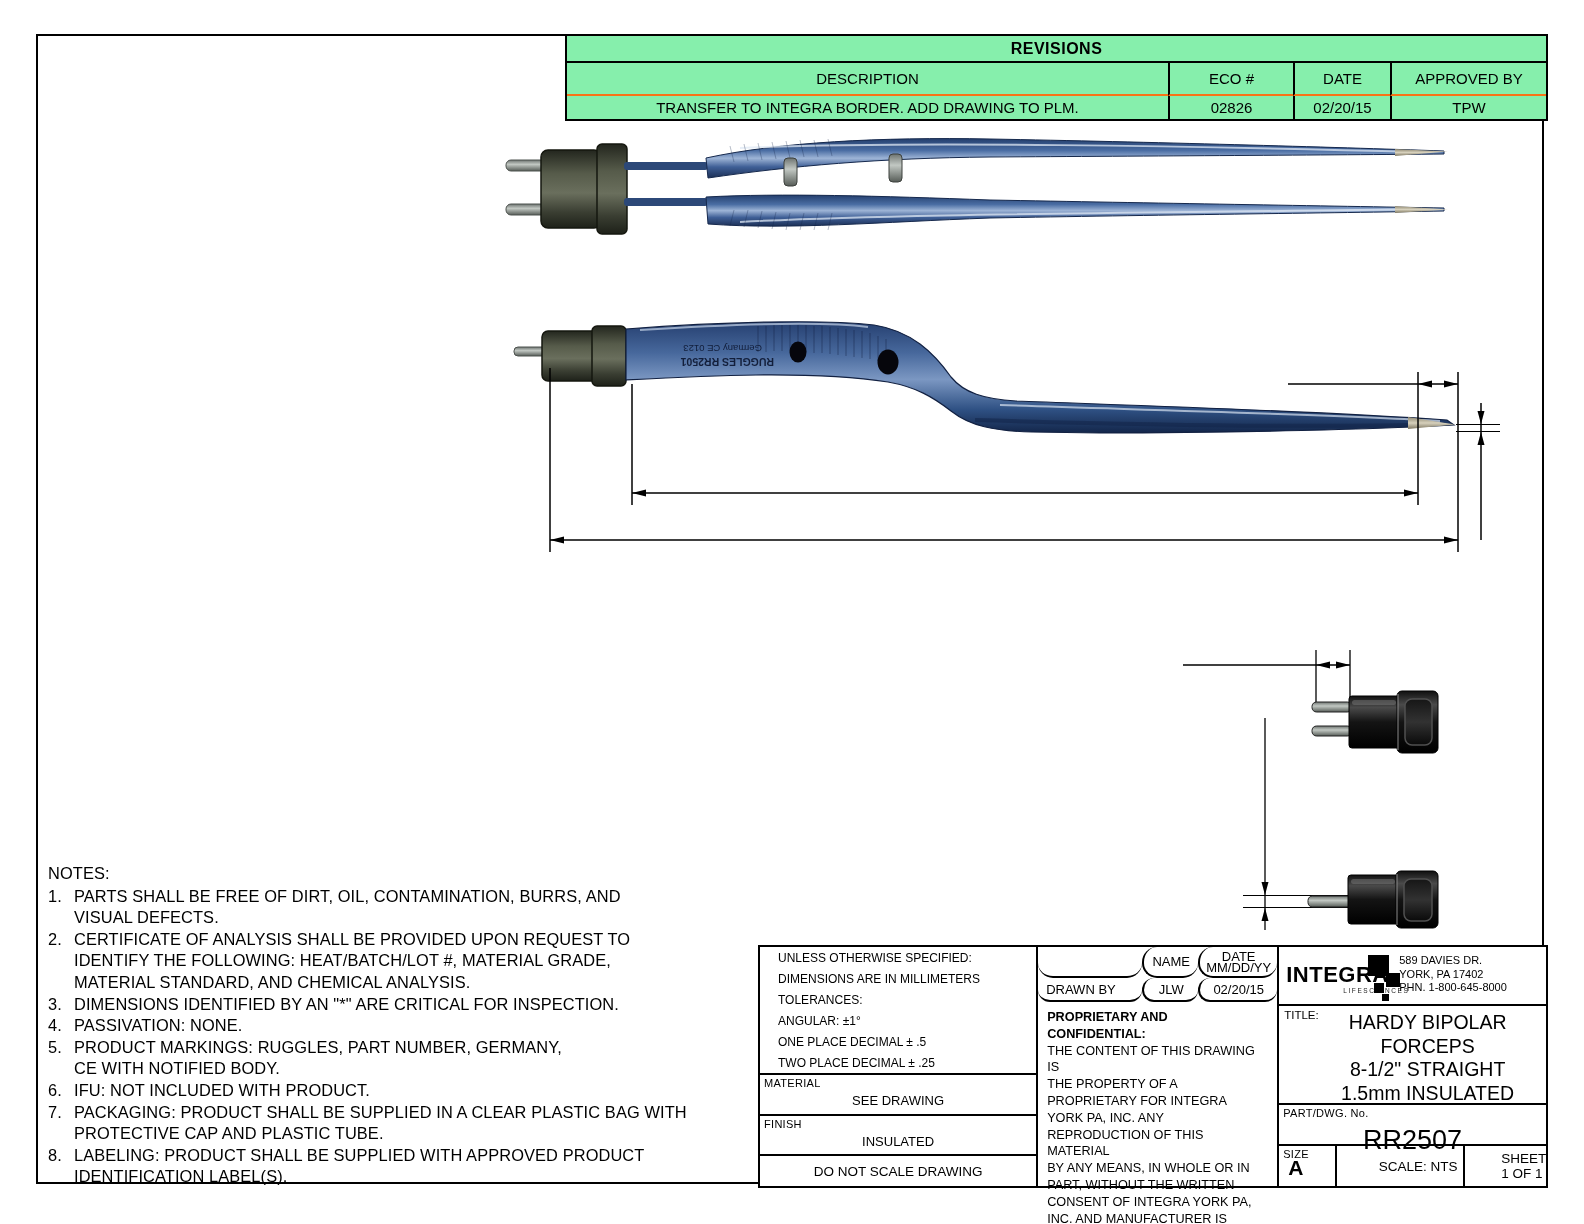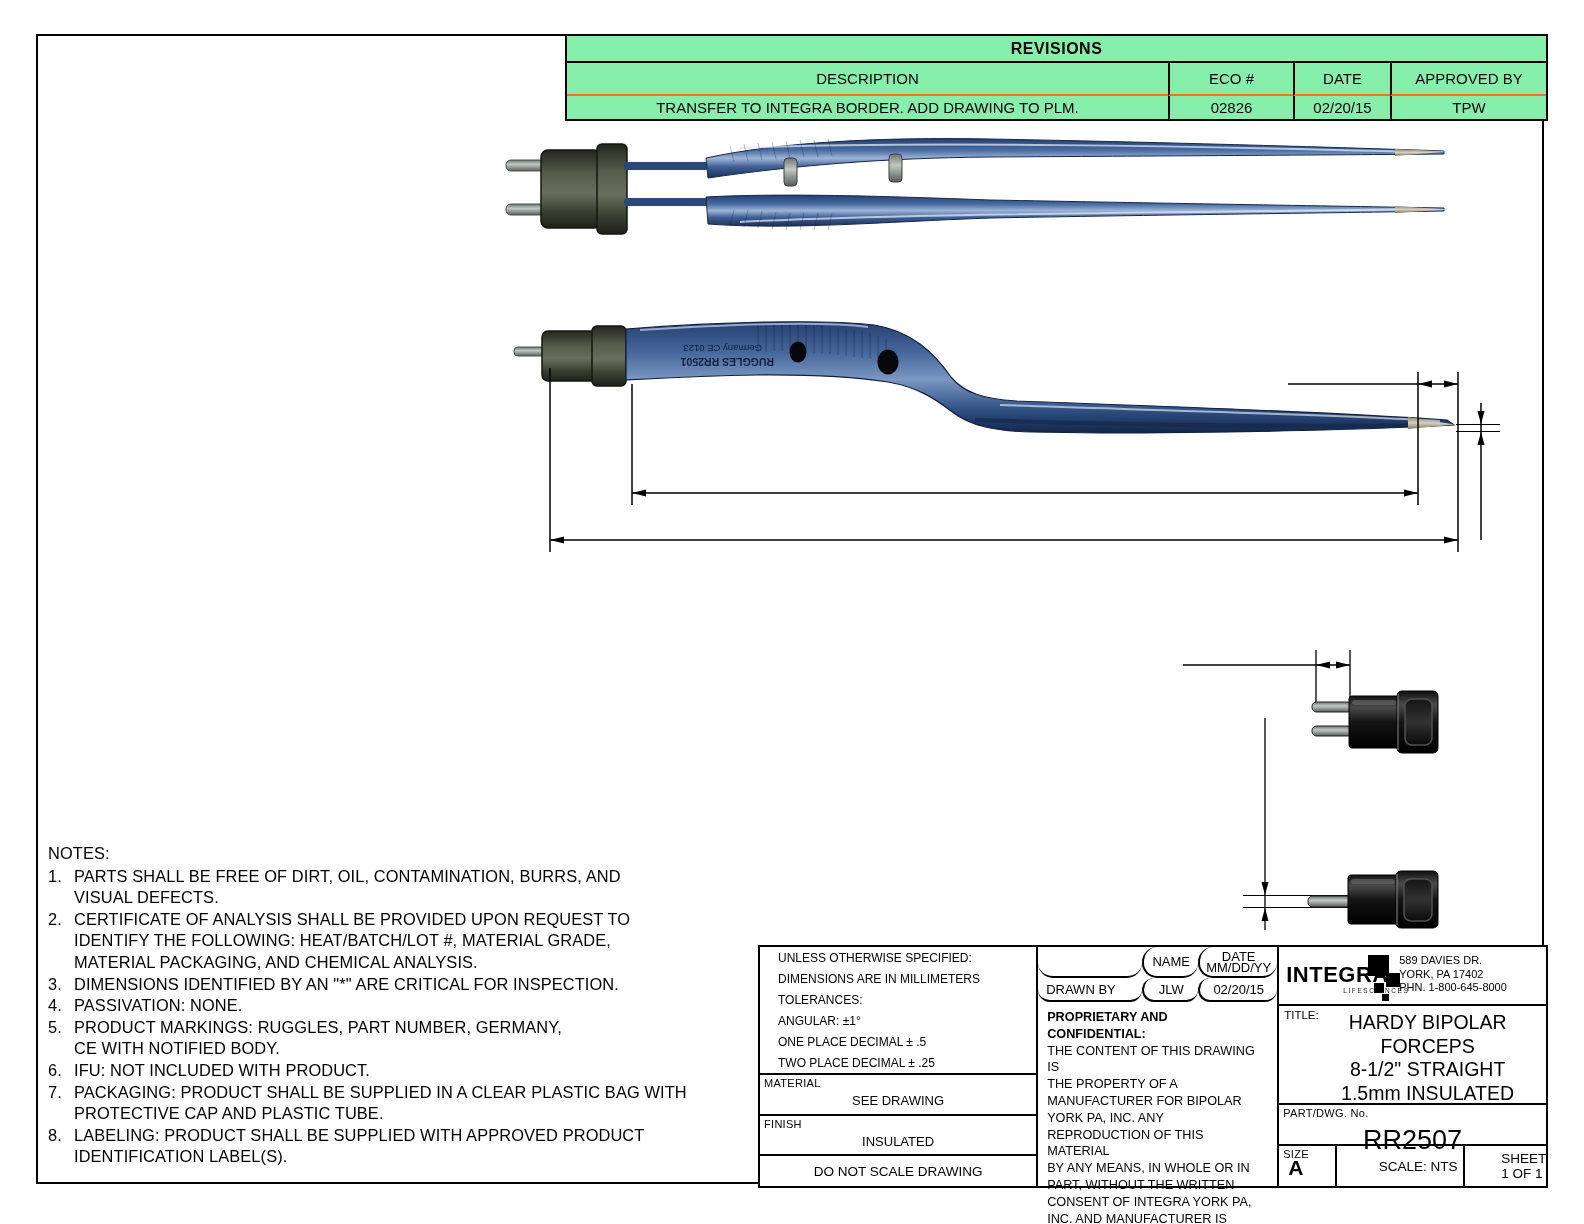--- a/index.html
+++ b/index.html
@@ -16,21 +16,21 @@
                font-size:16px; letter-spacing:.5px; border-bottom:2px solid #000; }
   .rev-row { display:grid; grid-template-columns:601px 125px 97px 1fr; }
   .rev-row > div { border-left:2px solid #000; text-align:center; font-size:15px; }
   .rev-row > div:first-child { border-left:none; }
   .rev-head > div { line-height:31px; height:31px; border-bottom:2px solid #f97316; }
   .rev-data > div { line-height:24px; height:24px; }
 
   
   .notes { position:absolute; left:48px; top:843px; width:690px; font-size:16.4px;
            line-height:21.6px; letter-spacing:.1px; }
-  .n-head { margin-bottom:1px; }
+  .n-head { margin-bottom:1px;margin-top:20px; }
   .n-line { display:flex; }
   .n-num { width:26px; flex:none; }
   .n-txt { flex:1; }
 
   
   .tb { position:absolute; left:758px; top:945px; width:790px; height:243px;
         border:2px solid #000; box-sizing:border-box; display:flex; background:#fff; }
   .tb * { box-sizing:border-box; }
   .tb-left { width:285px; border-right:2px solid #000; display:flex; flex-direction:column; }
   .tol { height:128px; border-bottom:2px solid #000; padding:1px 0 0 18px;
@@ -250,21 +250,21 @@
     <div class="n-line">
         <span class="n-num">2.</span>
         <span class="n-txt">CERTIFICATE OF ANALYSIS SHALL BE PROVIDED UPON REQUEST TO</span>
       </div>
     <div class="n-line">
         <span class="n-num"></span>
         <span class="n-txt">IDENTIFY THE FOLLOWING: HEAT/BATCH/LOT #, MATERIAL GRADE,</span>
       </div>
     <div class="n-line">
         <span class="n-num"></span>
-        <span class="n-txt">MATERIAL PACKAGING, AND CHEMICAL ANALYSIS.</span>
+        <span class="n-txt">MATERIAL STANDARD, AND CHEMICAL ANALYSIS.</span>
       </div>
     <div class="n-line">
         <span class="n-num">3.</span>
         <span class="n-txt">DIMENSIONS IDENTIFIED BY AN "*" ARE CRITICAL FOR INSPECTION.</span>
       </div>
     <div class="n-line">
         <span class="n-num">4.</span>
         <span class="n-txt">PASSIVATION: NONE.</span>
       </div>
     <div class="n-line">
@@ -328,21 +328,21 @@
           <span>MM/DD/YY</span>
         </div>
         <div class="r nb drawn">DRAWN BY</div>
         <div class="r">JLW</div>
         <div class="r">02/20/15</div>
       </div>
       <div class="prop">
         <div class="b">PROPRIETARY AND CONFIDENTIAL:</div>
         <div>THE CONTENT OF THIS DRAWING IS</div>
         <div>THE PROPERTY OF A</div>
-        <div>MANUFACTURER FOR BIPOLAR</div>
+        <div>PROPRIETARY FOR INTEGRA</div>
         <div>YORK PA, INC. ANY</div>
         <div>REPRODUCTION OF THIS MATERIAL</div>
         <div>BY ANY MEANS, IN WHOLE OR IN</div>
         <div>PART, WITHOUT THE WRITTEN</div>
         <div>CONSENT OF INTEGRA YORK PA,</div>
         <div>INC. AND MANUFACTURER IS</div>
         <div>PROHIBITED.</div>
       </div>
     </div>
 

